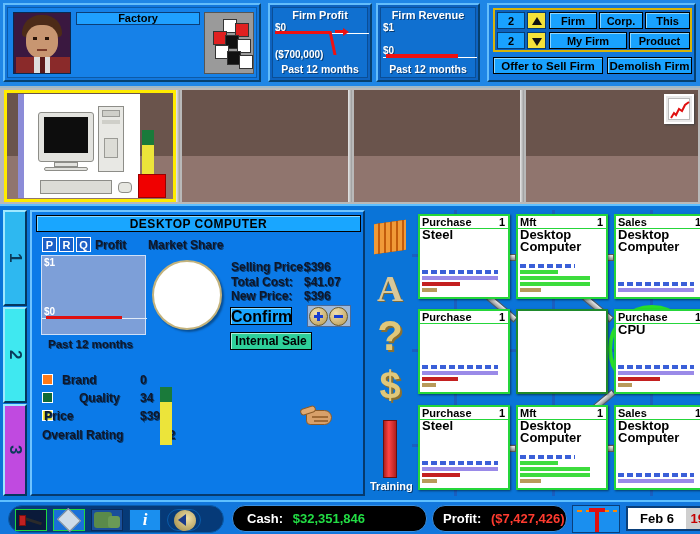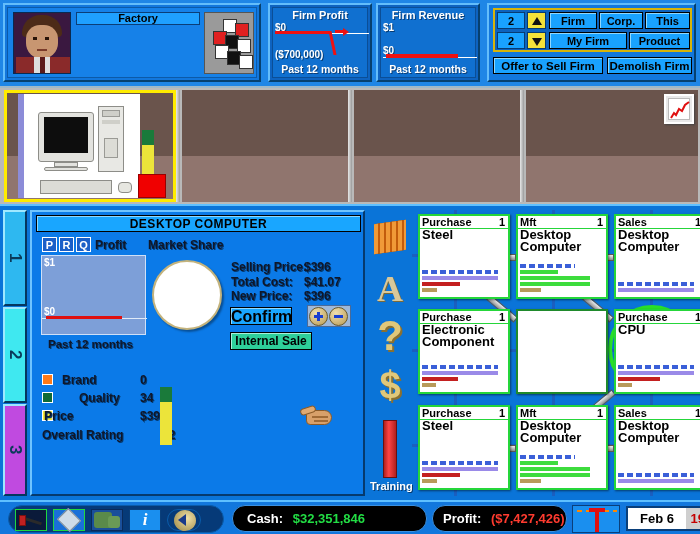--- a/index.html
+++ b/index.html
@@ -477,21 +477,20 @@
           <div class="bar dash" style="width:100%;"></div>
           <div class="bar" style="width:100%;background:#9a8ae8;"></div>
         </div>
       </div>
 
       <div class="node" style="left:6px;top:99px;">
         <div class="node-hdr">
             <span class="t">Purchase</span>
             <span class="n">1</span>
           </div>
-        <div class="node-body">Electronic Component</div>
         <div class="bars">
           <div class="bar dash" style="width:100%;"></div>
           <div class="bar" style="width:100%;background:#9a8ae8;"></div>
           <div class="bar" style="width:47%;background:#c42020;"></div>
           <div class="bar" style="width:18%;background:#b89a5a;"></div>
         </div>
       </div>
 
       <div class="node empty" style="left:104px;top:99px;"></div>
 

